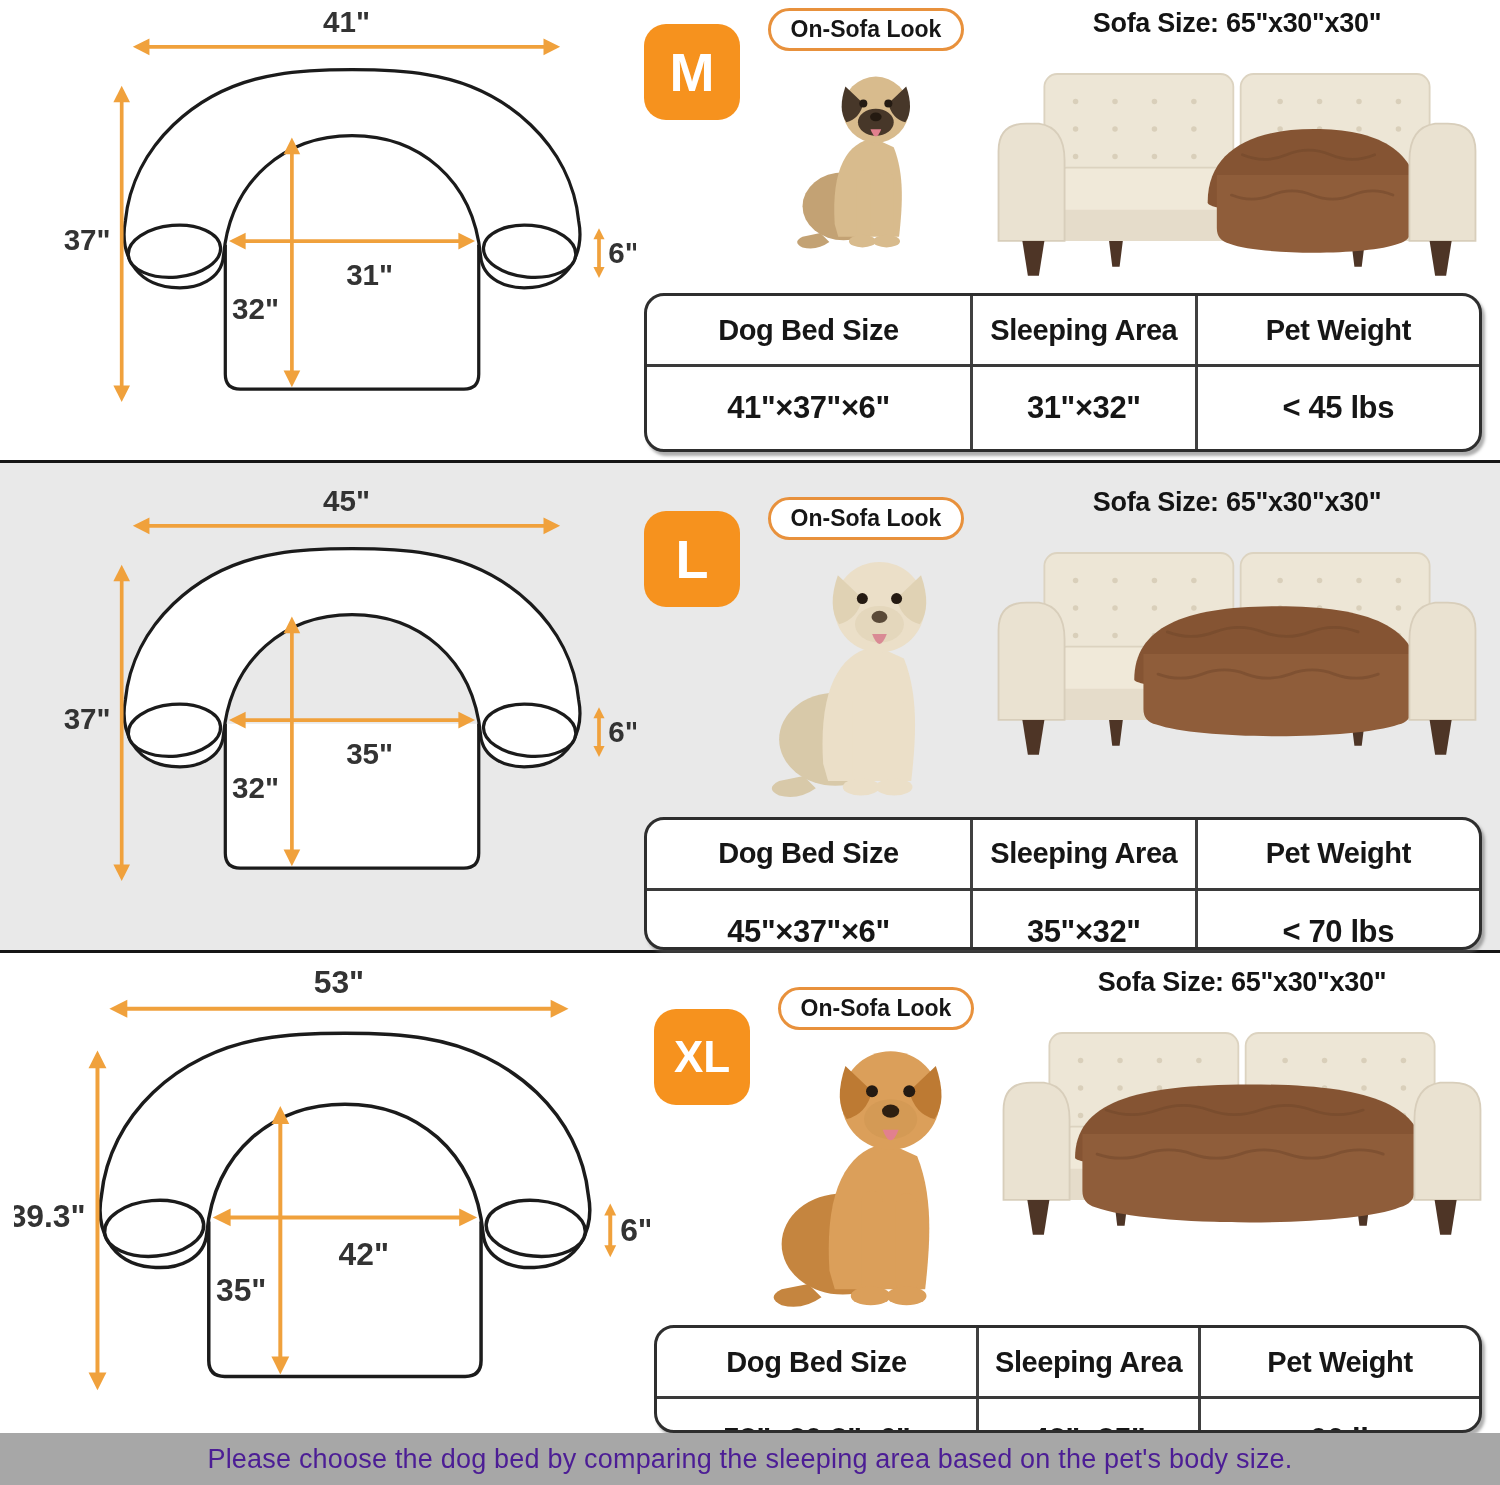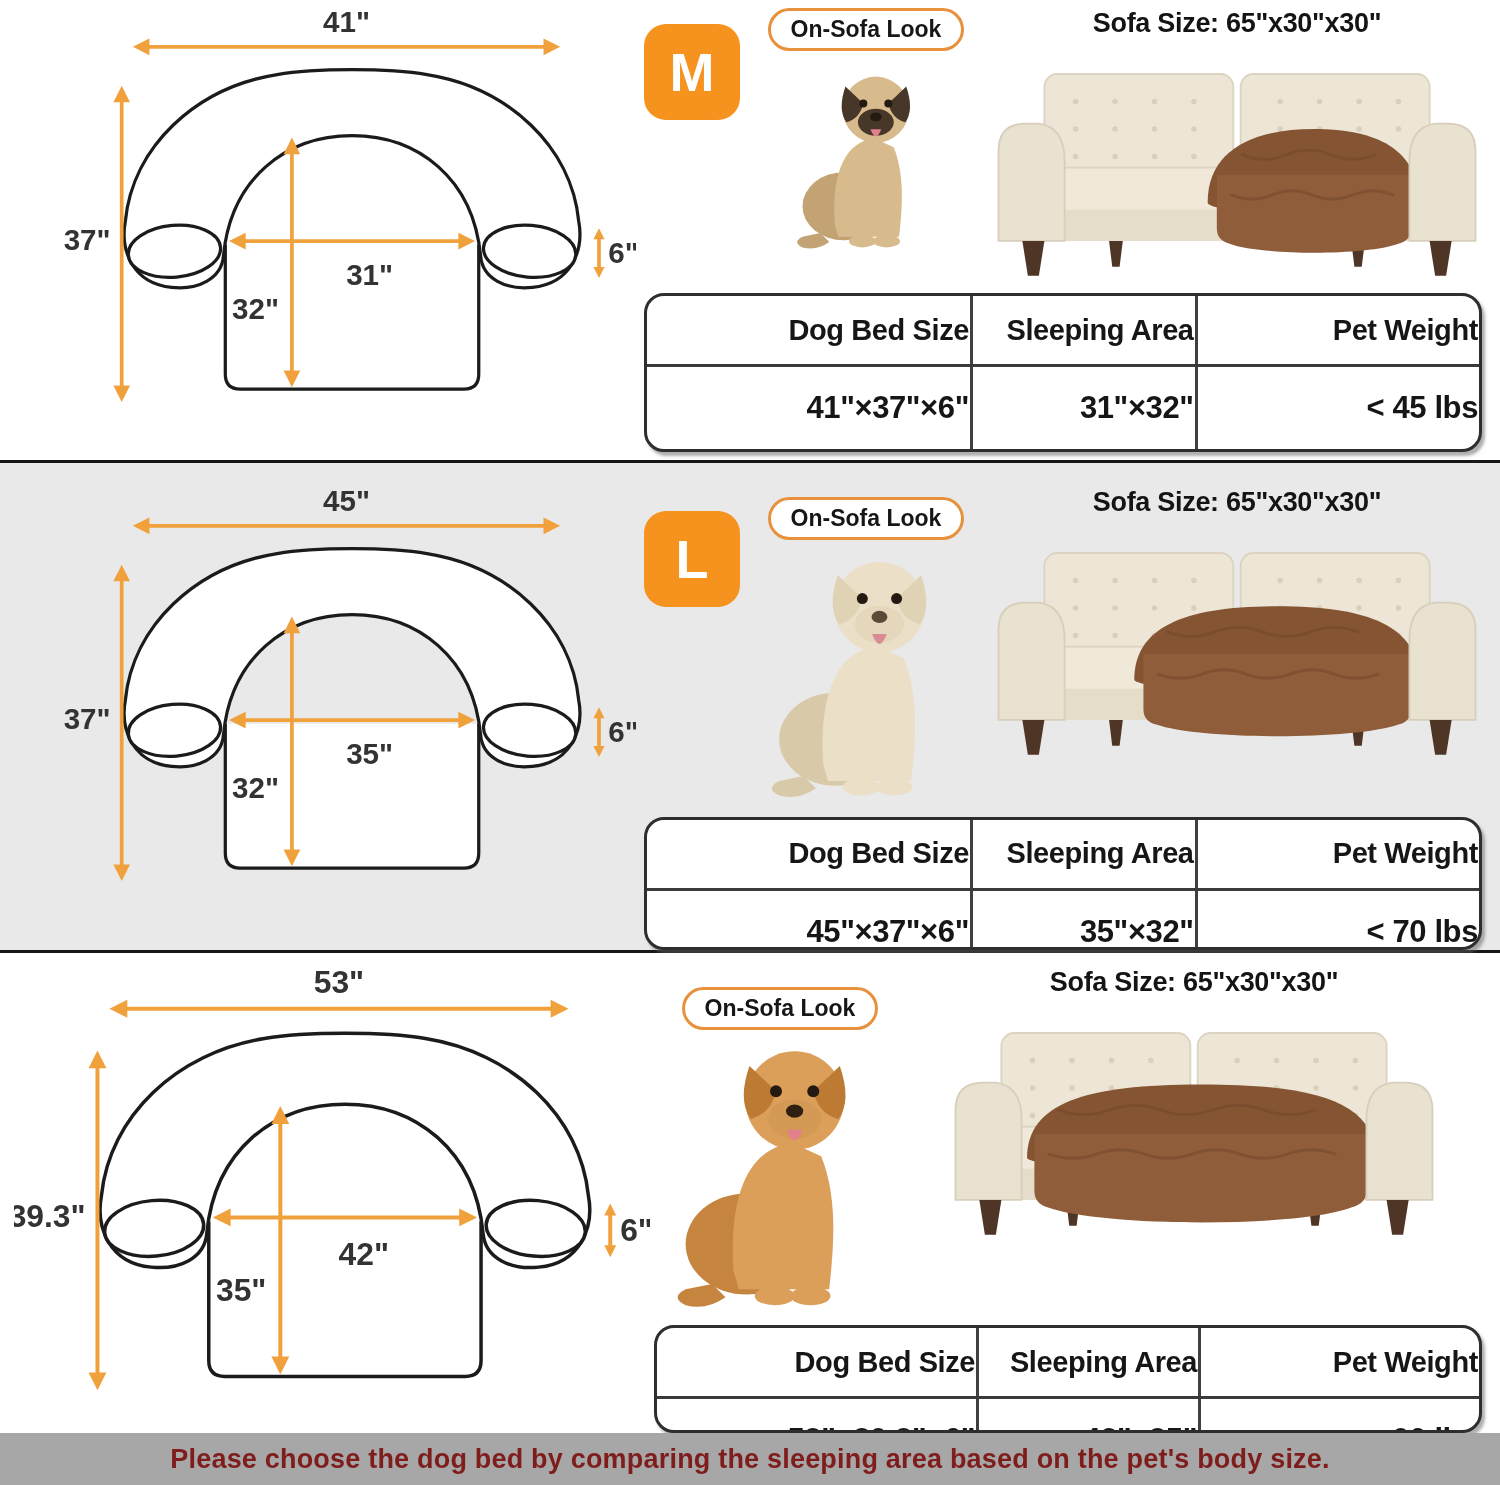--- a/index.html
+++ b/index.html
@@ -41,28 +41,28 @@
   
   .sofa-col{flex:1;display:flex;flex-direction:column;align-items:center;min-width:0;}
   .sofa-size{font-size:27px;font-weight:700;color:#141414;letter-spacing:-.3px;}
   svg.sofa{width:532px;height:auto;display:block;margin-top:2px;}
 
   
   .table-wrap{margin-top:12px;border:3px solid #2E2E2E;border-radius:20px;overflow:hidden;
               background:#fff;box-shadow:3px 4px 3px rgba(96,96,96,.5);}
   .sec-l .table-wrap{margin-top:14px;}
   table.spec{width:100%;border-collapse:collapse;}
-  table.spec th,table.spec td{text-align:right;letter-spacing:-.4px;}
+  table.spec th,table.spec td{text-align:center;letter-spacing:-.4px;}
   table.spec th{height:66px;font-size:29px;font-weight:700;border-bottom:3px solid #3A3A3A;}
   table.spec td{height:80px;font-size:31px;font-weight:700;}
   table.spec th + th, table.spec td + td{border-left:3px solid #404040;}
 
   
   .note-bar{height:52px;background:#A7A7A7;display:flex;align-items:center;justify-content:center;}
-  .note-bar span{color:#7f1d1d;font-size:27px;font-weight:700;letter-spacing:.2px;}
+  .note-bar span{color:#4c1d95;font-size:27px;font-weight:400;letter-spacing:.2px;}
 
   
   .outline{fill:none;stroke:#1B1B1B;stroke-width:3.5;stroke-linejoin:round;}
   .fillw{fill:#fff;}
   .arrow line{stroke:#F0A13C;stroke-width:4;}
   .arrow polygon{fill:#F0A13C;}
   .dim{font-size:32px;font-weight:600;fill:#333;}
 
   
   .cushion{fill:#EDE6D6;stroke:#DCD3C0;stroke-width:2;}
@@ -407,20 +407,23 @@
           <line x1="600" y1="248" x2="600" y2="282"></line>
             <polygon points="600,238 594,250 606,250"></polygon>
             <polygon points="600,292 594,280 606,280"></polygon>
         </g>
         <text class="dim" x="610" y="276">6"</text>
       </svg>
     </div>
 
     <div class="right-col">
       <div class="top-row">
+        <div class="badge">
+            <span>XL</span>
+          </div>
         <div class="mid-col">
           <div class="pill">On-Sofa Look</div>
           <svg class="dog dog-golden" viewBox="0 0 170 210">
             <path class="shade" d="M14,192 q-12,6 0,12 q16,4 30,-6 l-10,-10 z"></path>
             <ellipse class="shade" cx="60" cy="158" rx="46" ry="38"></ellipse>
             <path class="body" d="M50,178 C46,116 64,86 94,82 L116,92 C128,122 126,156 122,192 L54,192 Z"></path>
             <rect class="body" x="74" y="118" width="16" height="78" rx="8"></rect>
             <rect class="body" x="100" y="120" width="16" height="76" rx="8"></rect>
             <ellipse class="body" cx="81" cy="197" rx="15" ry="7"></ellipse>
             <ellipse class="body" cx="108" cy="197" rx="15" ry="7"></ellipse>

